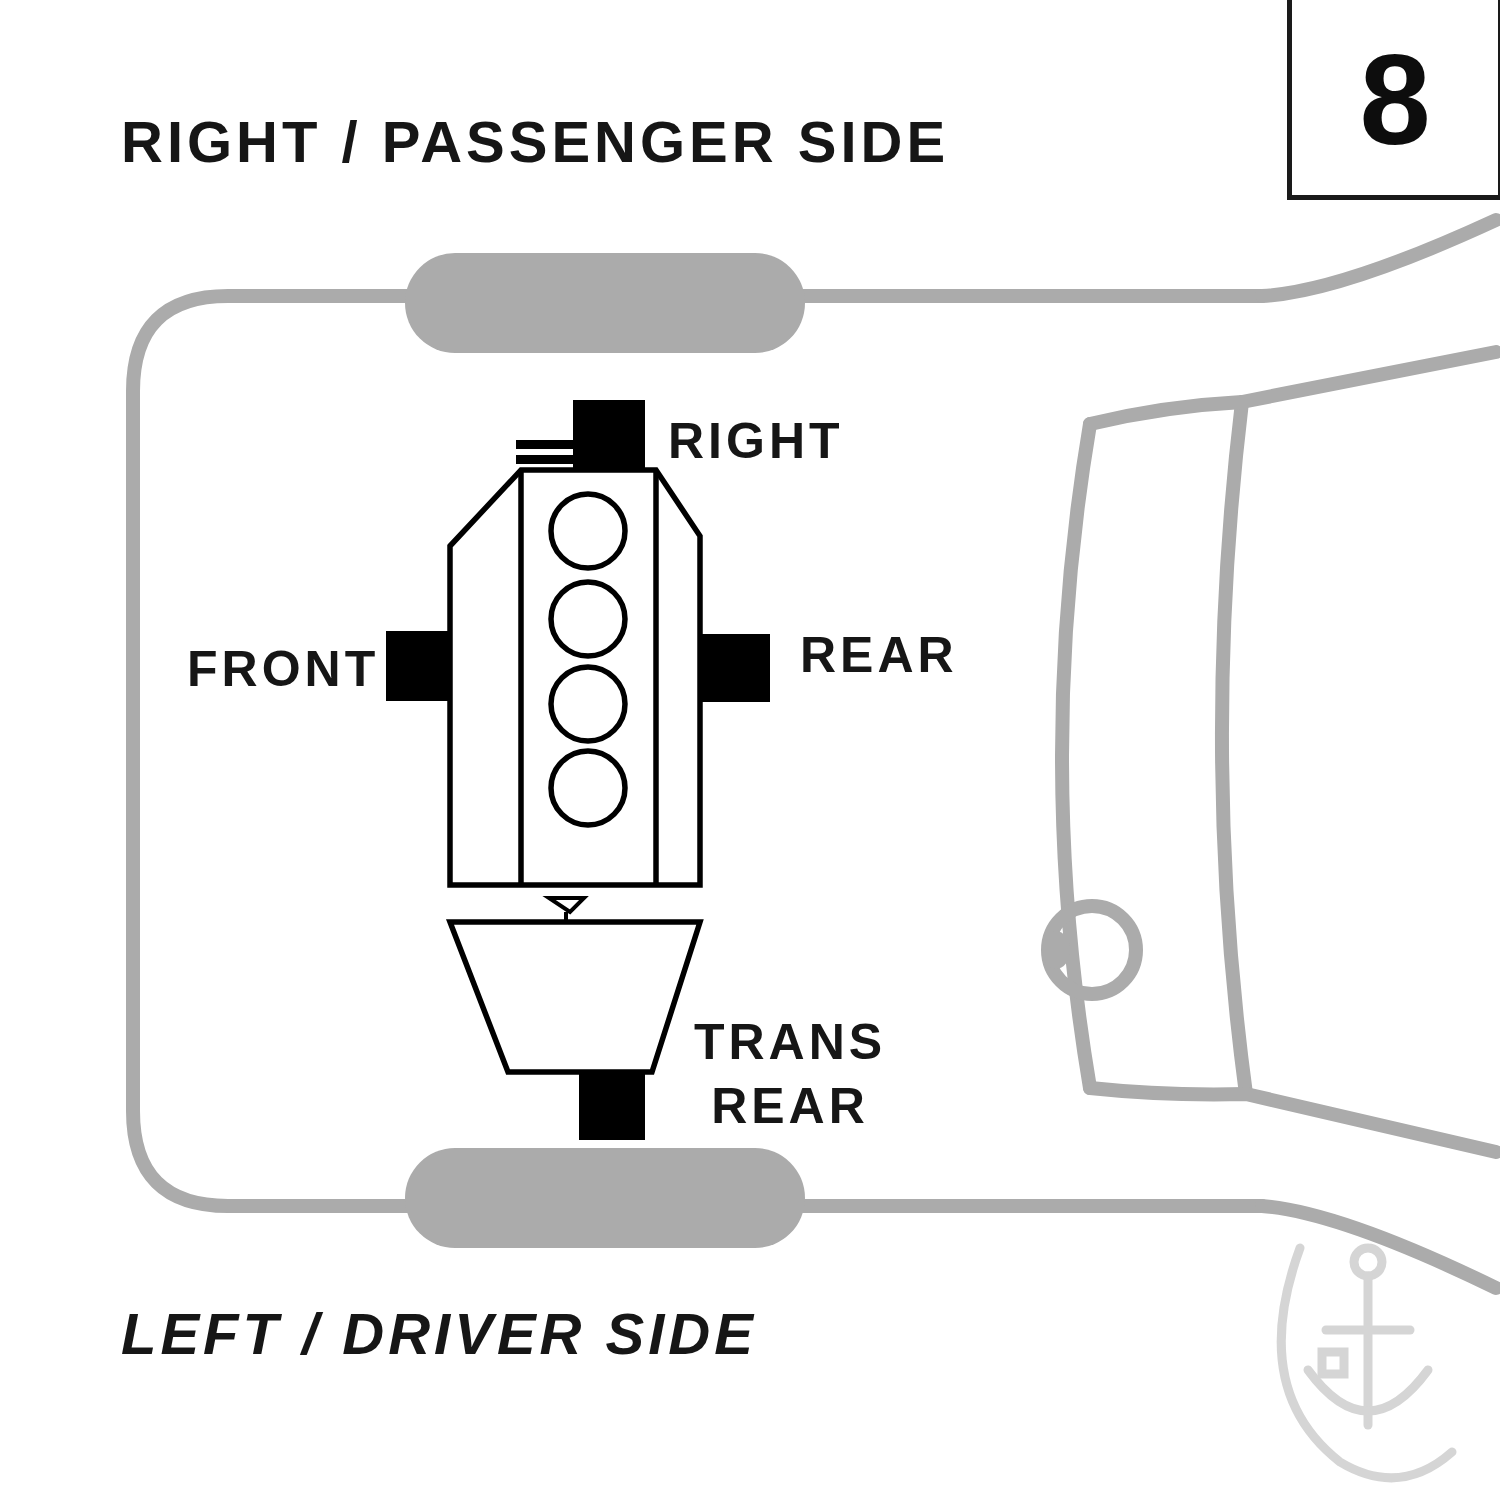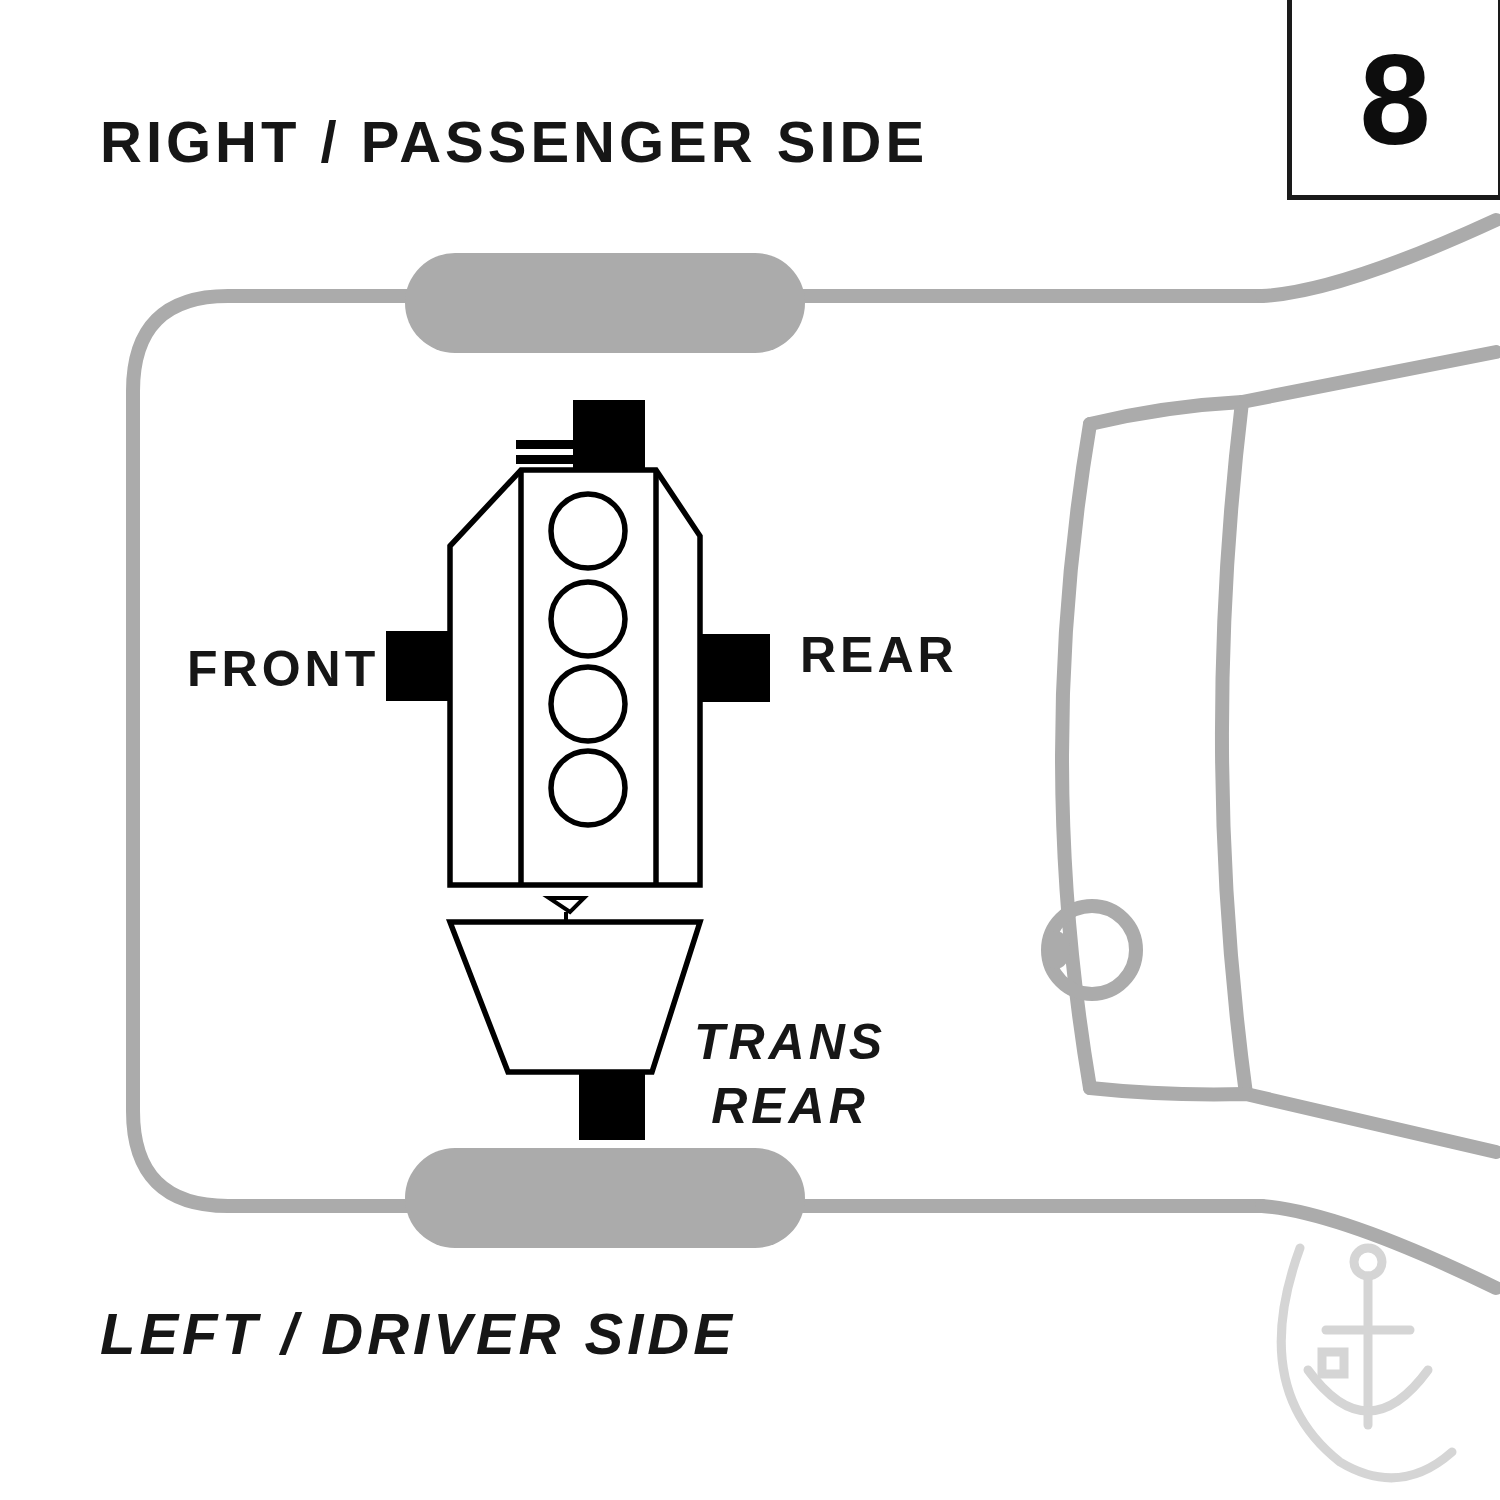--- a/index.html
+++ b/index.html
@@ -22,37 +22,37 @@
   }
   .lbl {
     position: absolute;
     font-weight: bold;
     color: #161616;
     white-space: nowrap;
   }
   .title {
     font-size: 58px;
     letter-spacing: 4px;
+    margin-left: 21px;
   }
   .title-top { left: 100px; top: 108px; }
   .title-bottom { left: 100px; top: 1300px; font-style: italic; }
   .mount-label {
     font-size: 50px;
     letter-spacing: 4px;
   }
   .label-right { left: 668px; top: 412px; }
   .label-front { left: 167px; top: 640px; margin-left: 20px; }
   .label-rear  { left: 800px; top: 626px; }
   .label-trans {
     left: 690px; top: 1010px;
     width: 200px;
     text-align: center;
     line-height: 64px;
     white-space: normal;
-    font-style: italic;
   }
   .figure-box {
     position: absolute;
     left: 1287px; top: -10px;
     width: 216px; height: 210px;
     background: #ffffff;
     border: 5px solid #1a1a1a;
     display: flex;
     align-items: center;
     justify-content: center;
@@ -116,20 +116,21 @@
       <path d="M 1300 1248 Q 1248 1390 1340 1462 Q 1400 1498 1452 1452"></path>
     </g>
   </svg>
 
   <div class="lbl title title-top">RIGHT / PASSENGER SIDE</div>
 
   <div class="figure-box">
     <span class="figure-number">8</span>
   </div>
 
+  <div class="lbl mount-label label-right">RIGHT</div>
 
   <div class="lbl mount-label label-front">FRONT</div>
 
   <div class="lbl mount-label label-rear">REAR</div>
 
   <div class="lbl mount-label label-trans">
     <span>TRANS</span><br>
     <span>REAR</span>
   </div>
 

